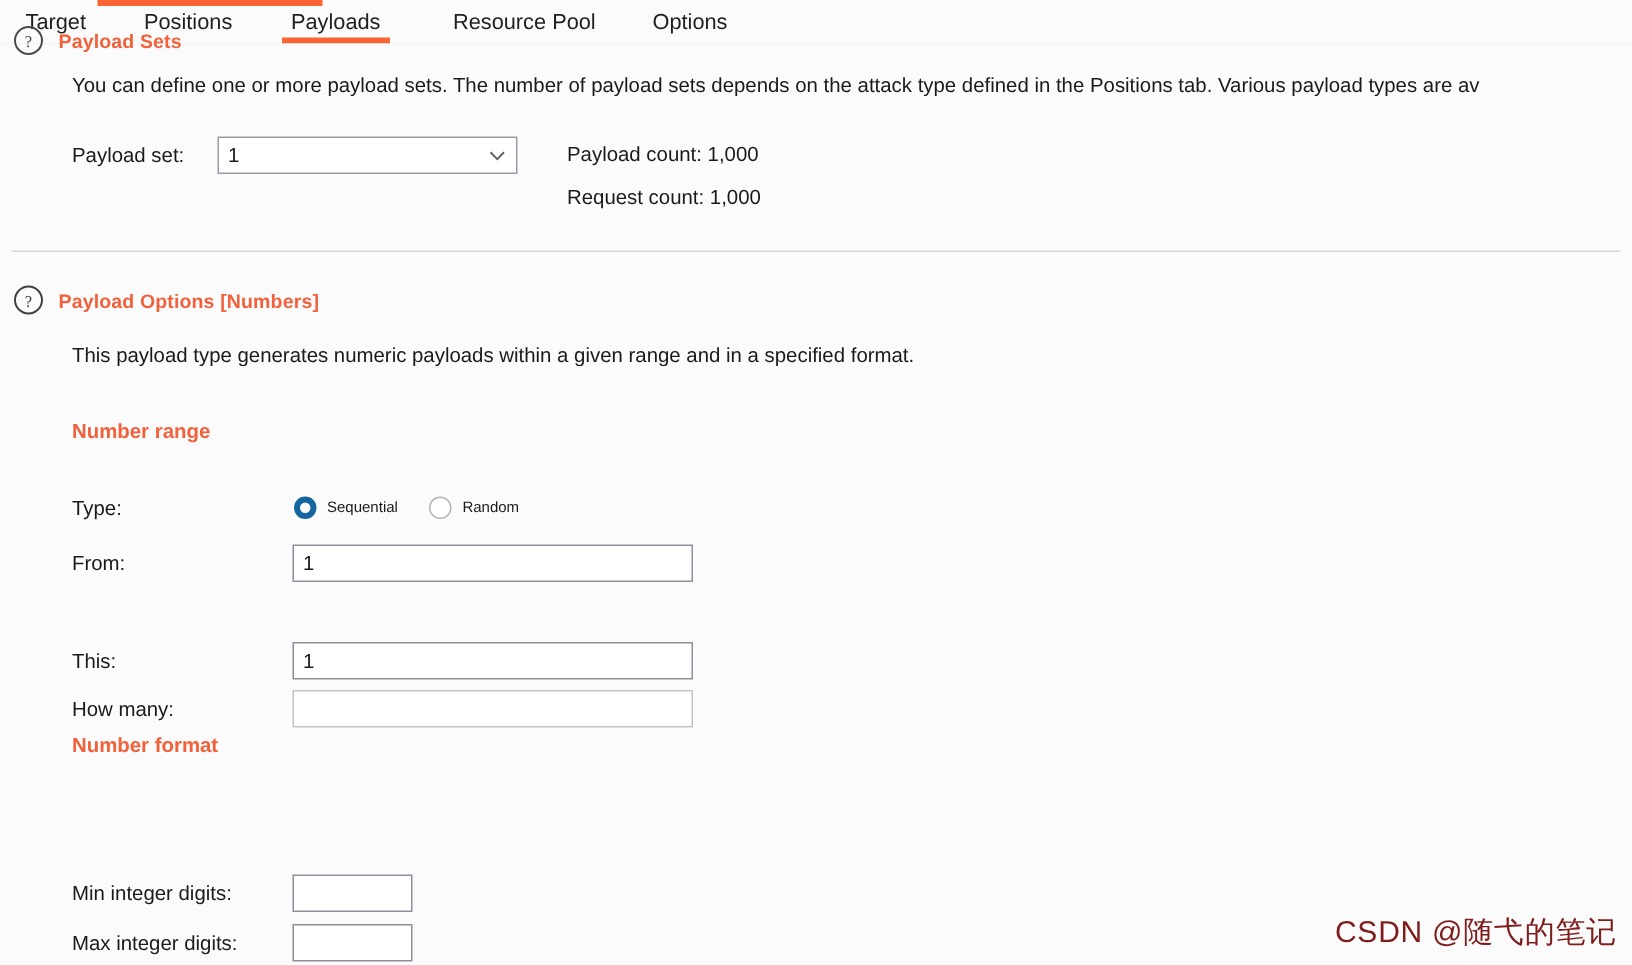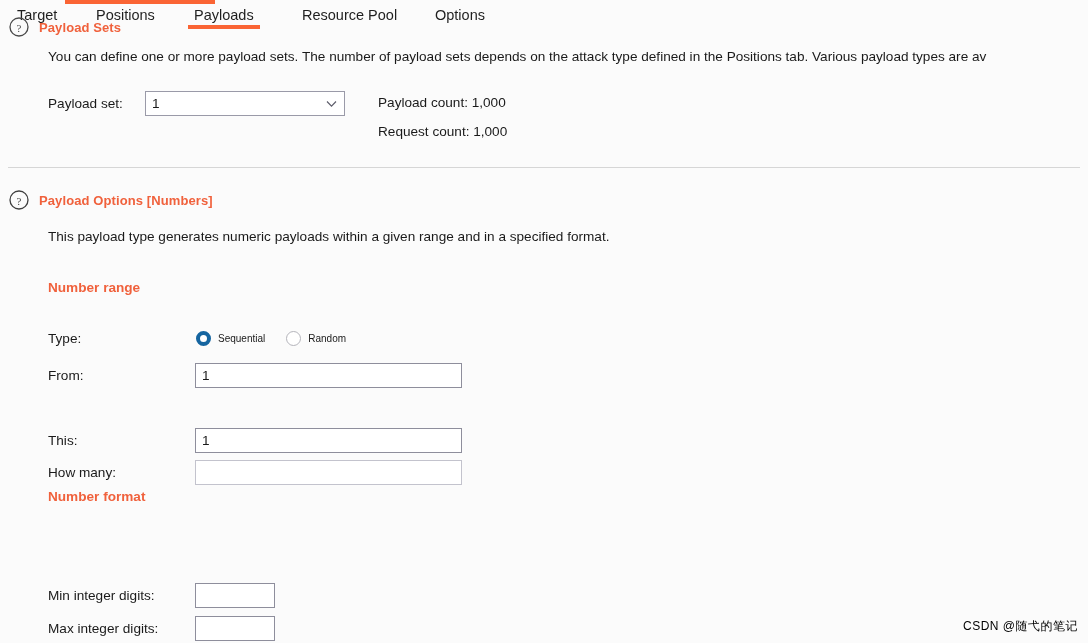--- a/index.html
+++ b/index.html
@@ -257,22 +257,22 @@
   .row-step      { left: 48px; top: 399px; }
   .row-howmany   { left: 48px; top: 431px; }
   .row-minint    { left: 48px; top: 554px; }
   .row-maxint    { left: 48px; top: 587px; }
 
   
   .watermark {
     position: absolute;
     right: 10px;
     bottom: 8px;
-    font-size: 12px;
-    color: #000000;
+    font-size: 20px;
+    color: #7f1d1d;
     white-space: nowrap;
     letter-spacing: 0.5px;
   }
 </style>
 </head>
 <body>
 
 <div class="top-clip-bar"></div>
 
 <div class="tabbar">

